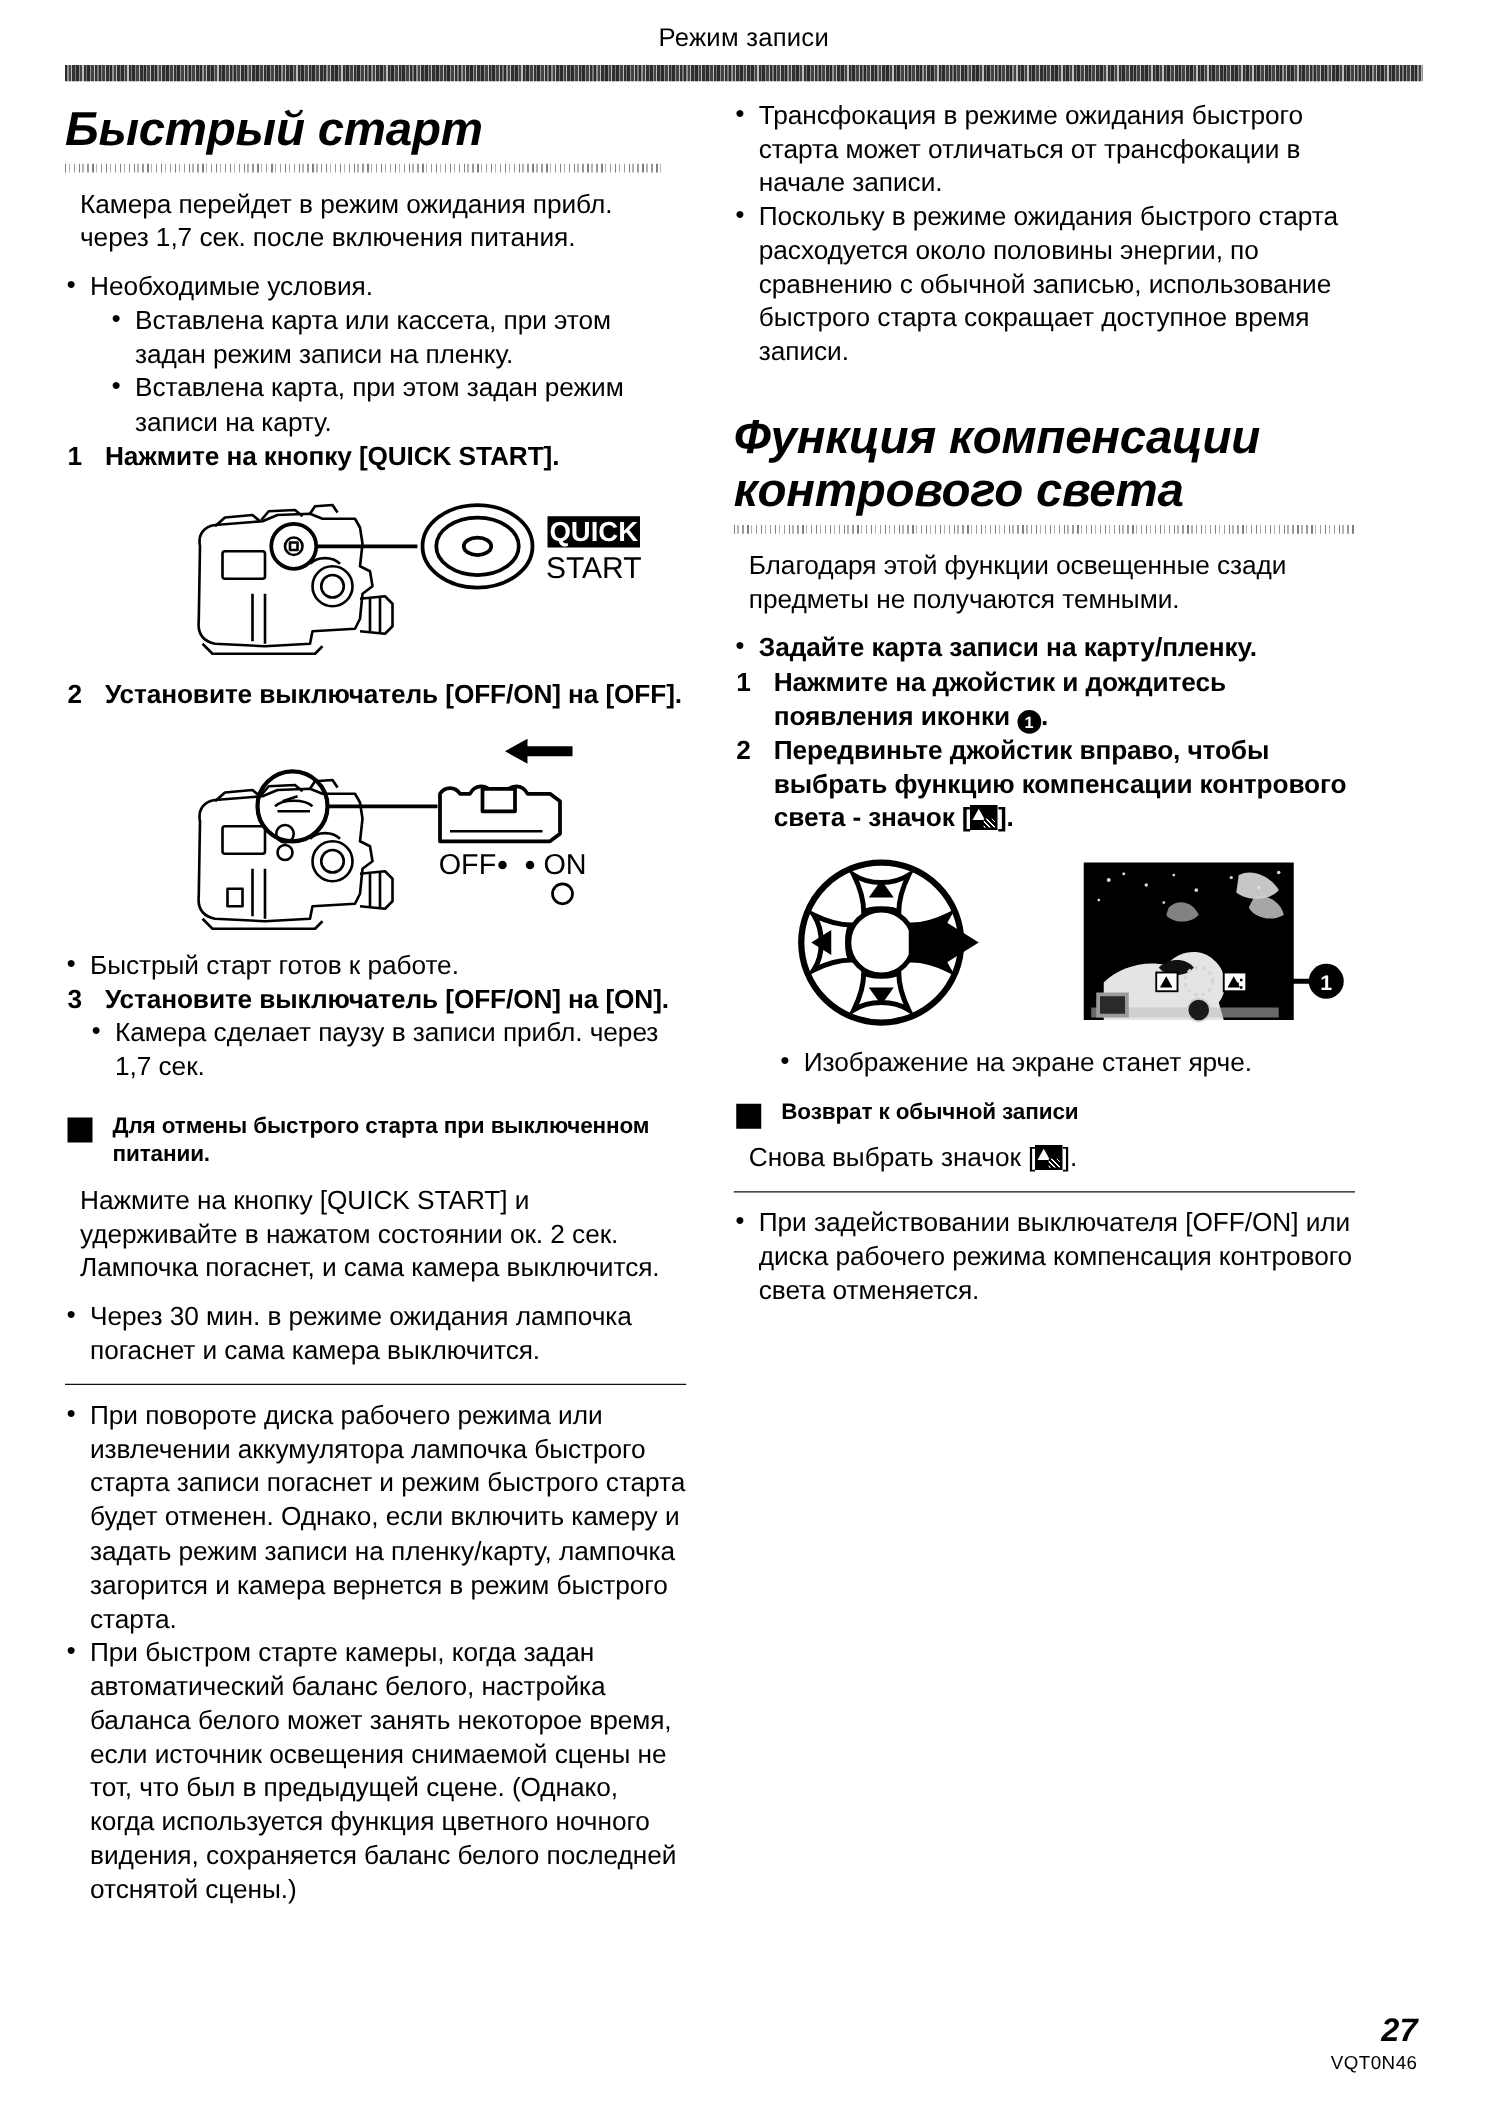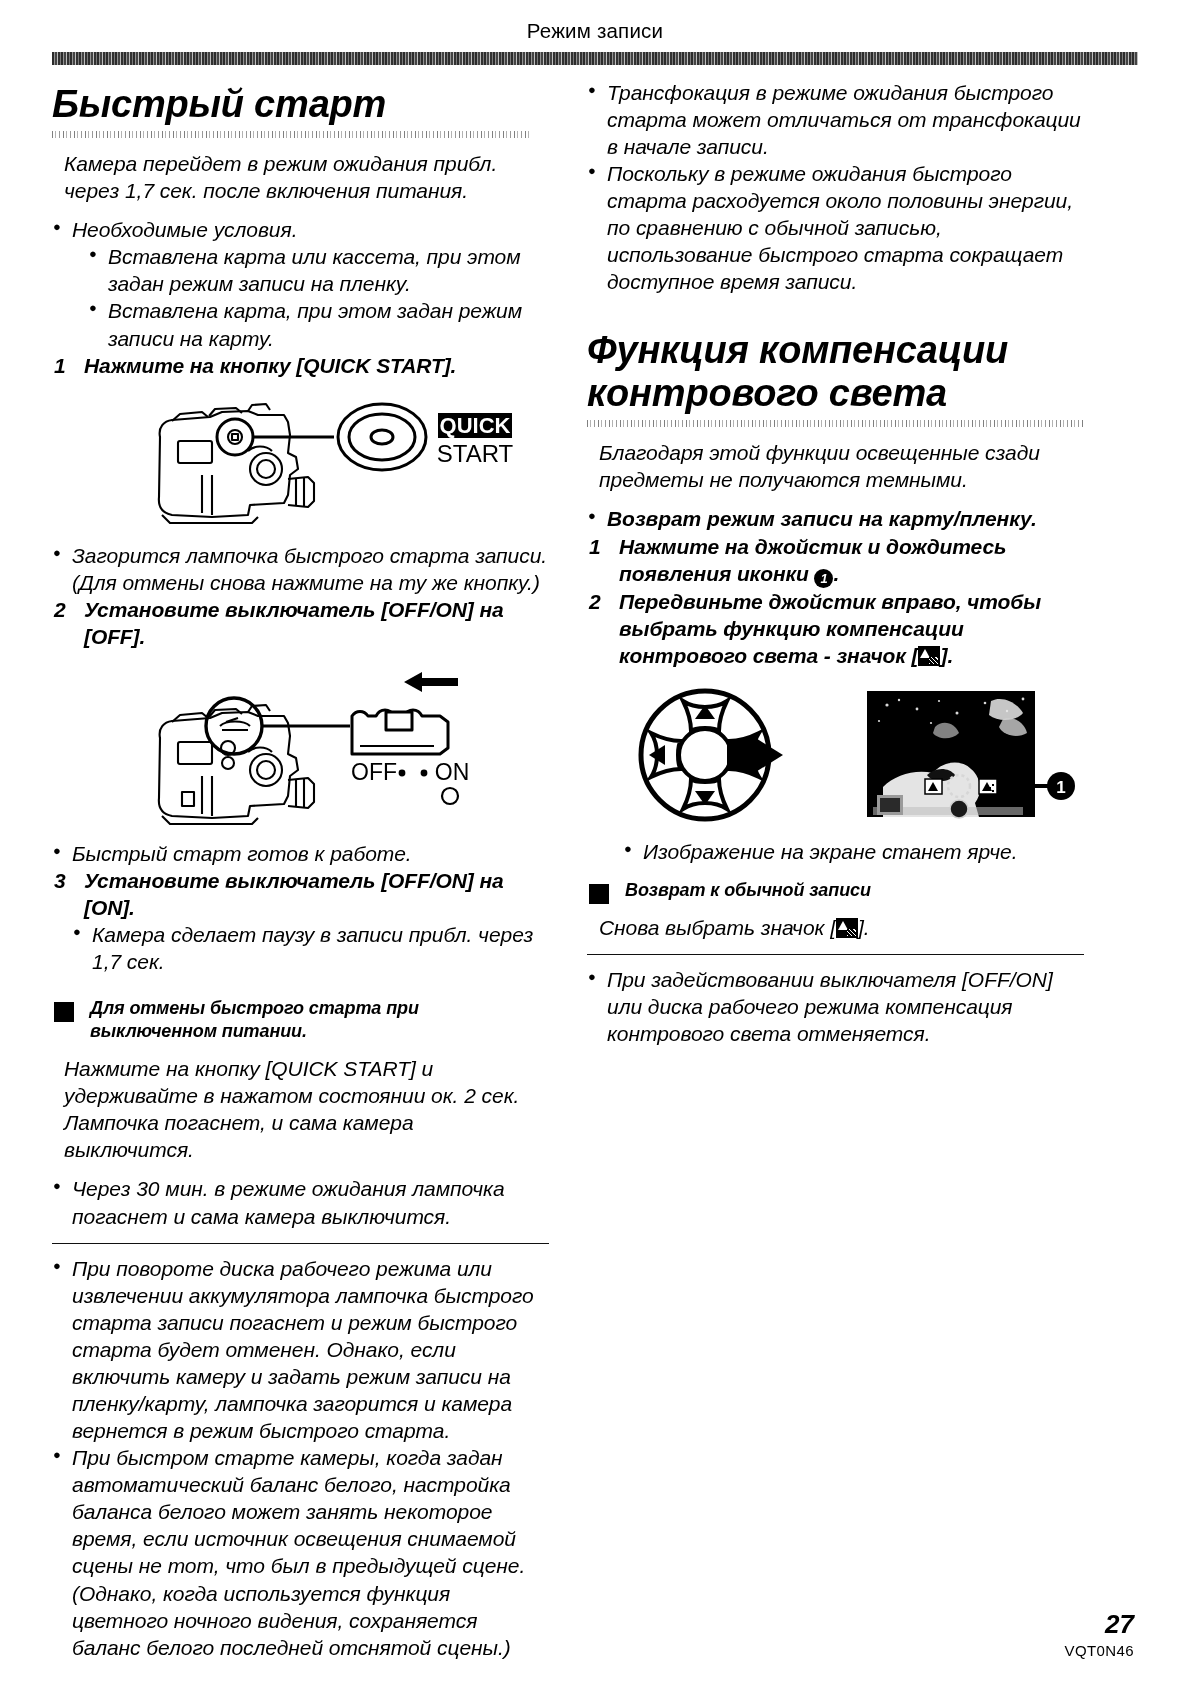--- a/index.html
+++ b/index.html
@@ -86,21 +86,20 @@
         #ffffff 4px, #ffffff 7px,
         #777 7px, #777 8px,
         #ffffff 8px, #ffffff 11px);
     opacity: 0.75;
   }
   .title-rule.narrow { width: 480px; }
 
   p, li, div.txt {
     font-size: 21px;
     line-height: 1.29;
-    font-style: italic;
   }
 
   .body-text {
     font-size: 21px;
     line-height: 1.29;
     margin: 12px;
     letter-spacing: -0.05px;
   }
 
   .bold { font-weight: bold; }
@@ -309,21 +308,20 @@
             <ellipse cx="330" cy="46" rx="11" ry="7"></ellipse>
           </g>
 
           <rect x="386" y="22" width="74" height="25" fill="#000"></rect>
           <text x="423" y="42" font-family="'Liberation Sans', sans-serif" font-size="22" font-weight="bold" fill="#ffffff" text-anchor="middle">QUICK</text>
           <text x="423" y="71" font-family="'Liberation Sans', sans-serif" font-size="24" fill="#000" text-anchor="middle">START</text>
         </svg>
       </div>
 
       <div class="sp6"></div>
-      <p class="bullet">Загорится лампочка быстрого старта записи. (Для отмены снова нажмите на ту же кнопку.)</p>
 
       <p class="step">
         <span class="num">2</span><span>Установите выключатель [OFF/ON] на [OFF].</span>
       </p>
 
       <div class="fig" style="margin-top:14px;">
         <svg width="470" height="170" viewBox="0 0 470 170">
           <g fill="none" stroke="#000" stroke-width="2.1" stroke-linejoin="round">
             <path d="M108 74 C106 64 112 58 120 57 L158 54 L170 49 L196 48 L206 52 L232 52 L236 59 L238 72
                      L236 90 L244 94 L246 106 L238 112 L236 132 L232 140 L198 142 L196 152 L160 154 L120 152
@@ -400,21 +398,21 @@
       <p class="bullet">Трансфокация в режиме ожидания быстрого старта может отличаться от трансфокации в начале записи.</p>
       <p class="bullet">Поскольку в режиме ожидания быстрого старта расходуется около половины энергии, по сравнению с обычной записью, использование быстрого старта сокращает доступное время записи.</p>
 
       <div class="sp30"></div>
 
       <h1 class="section-title">Функция компенсации контрового света</h1>
       <div class="title-rule"></div>
 
       <p class="body-text">Благодаря этой функции освещенные сзади предметы не получаются темными.</p>
 
-      <p class="bullet bold">Возврат режим записи на карту/пленку.</p>
+      <p class="bullet bold">Задайте карта записи на карту/пленку.</p>
 
       <p class="step">
         <span class="num">1</span><span>Нажмите на джойстик и дождитесь появления иконки </span><span class="icon-num">1</span><span>.</span>
       </p>
 
       <p class="step">
         <span class="num">2</span><span>Передвиньте джойстик вправо, чтобы выбрать функцию компенсации контрового света - значок [</span><span class="icon-backlight"></span><span>].</span>
       </p>
 
       <div class="fig" style="margin-top:14px;">

